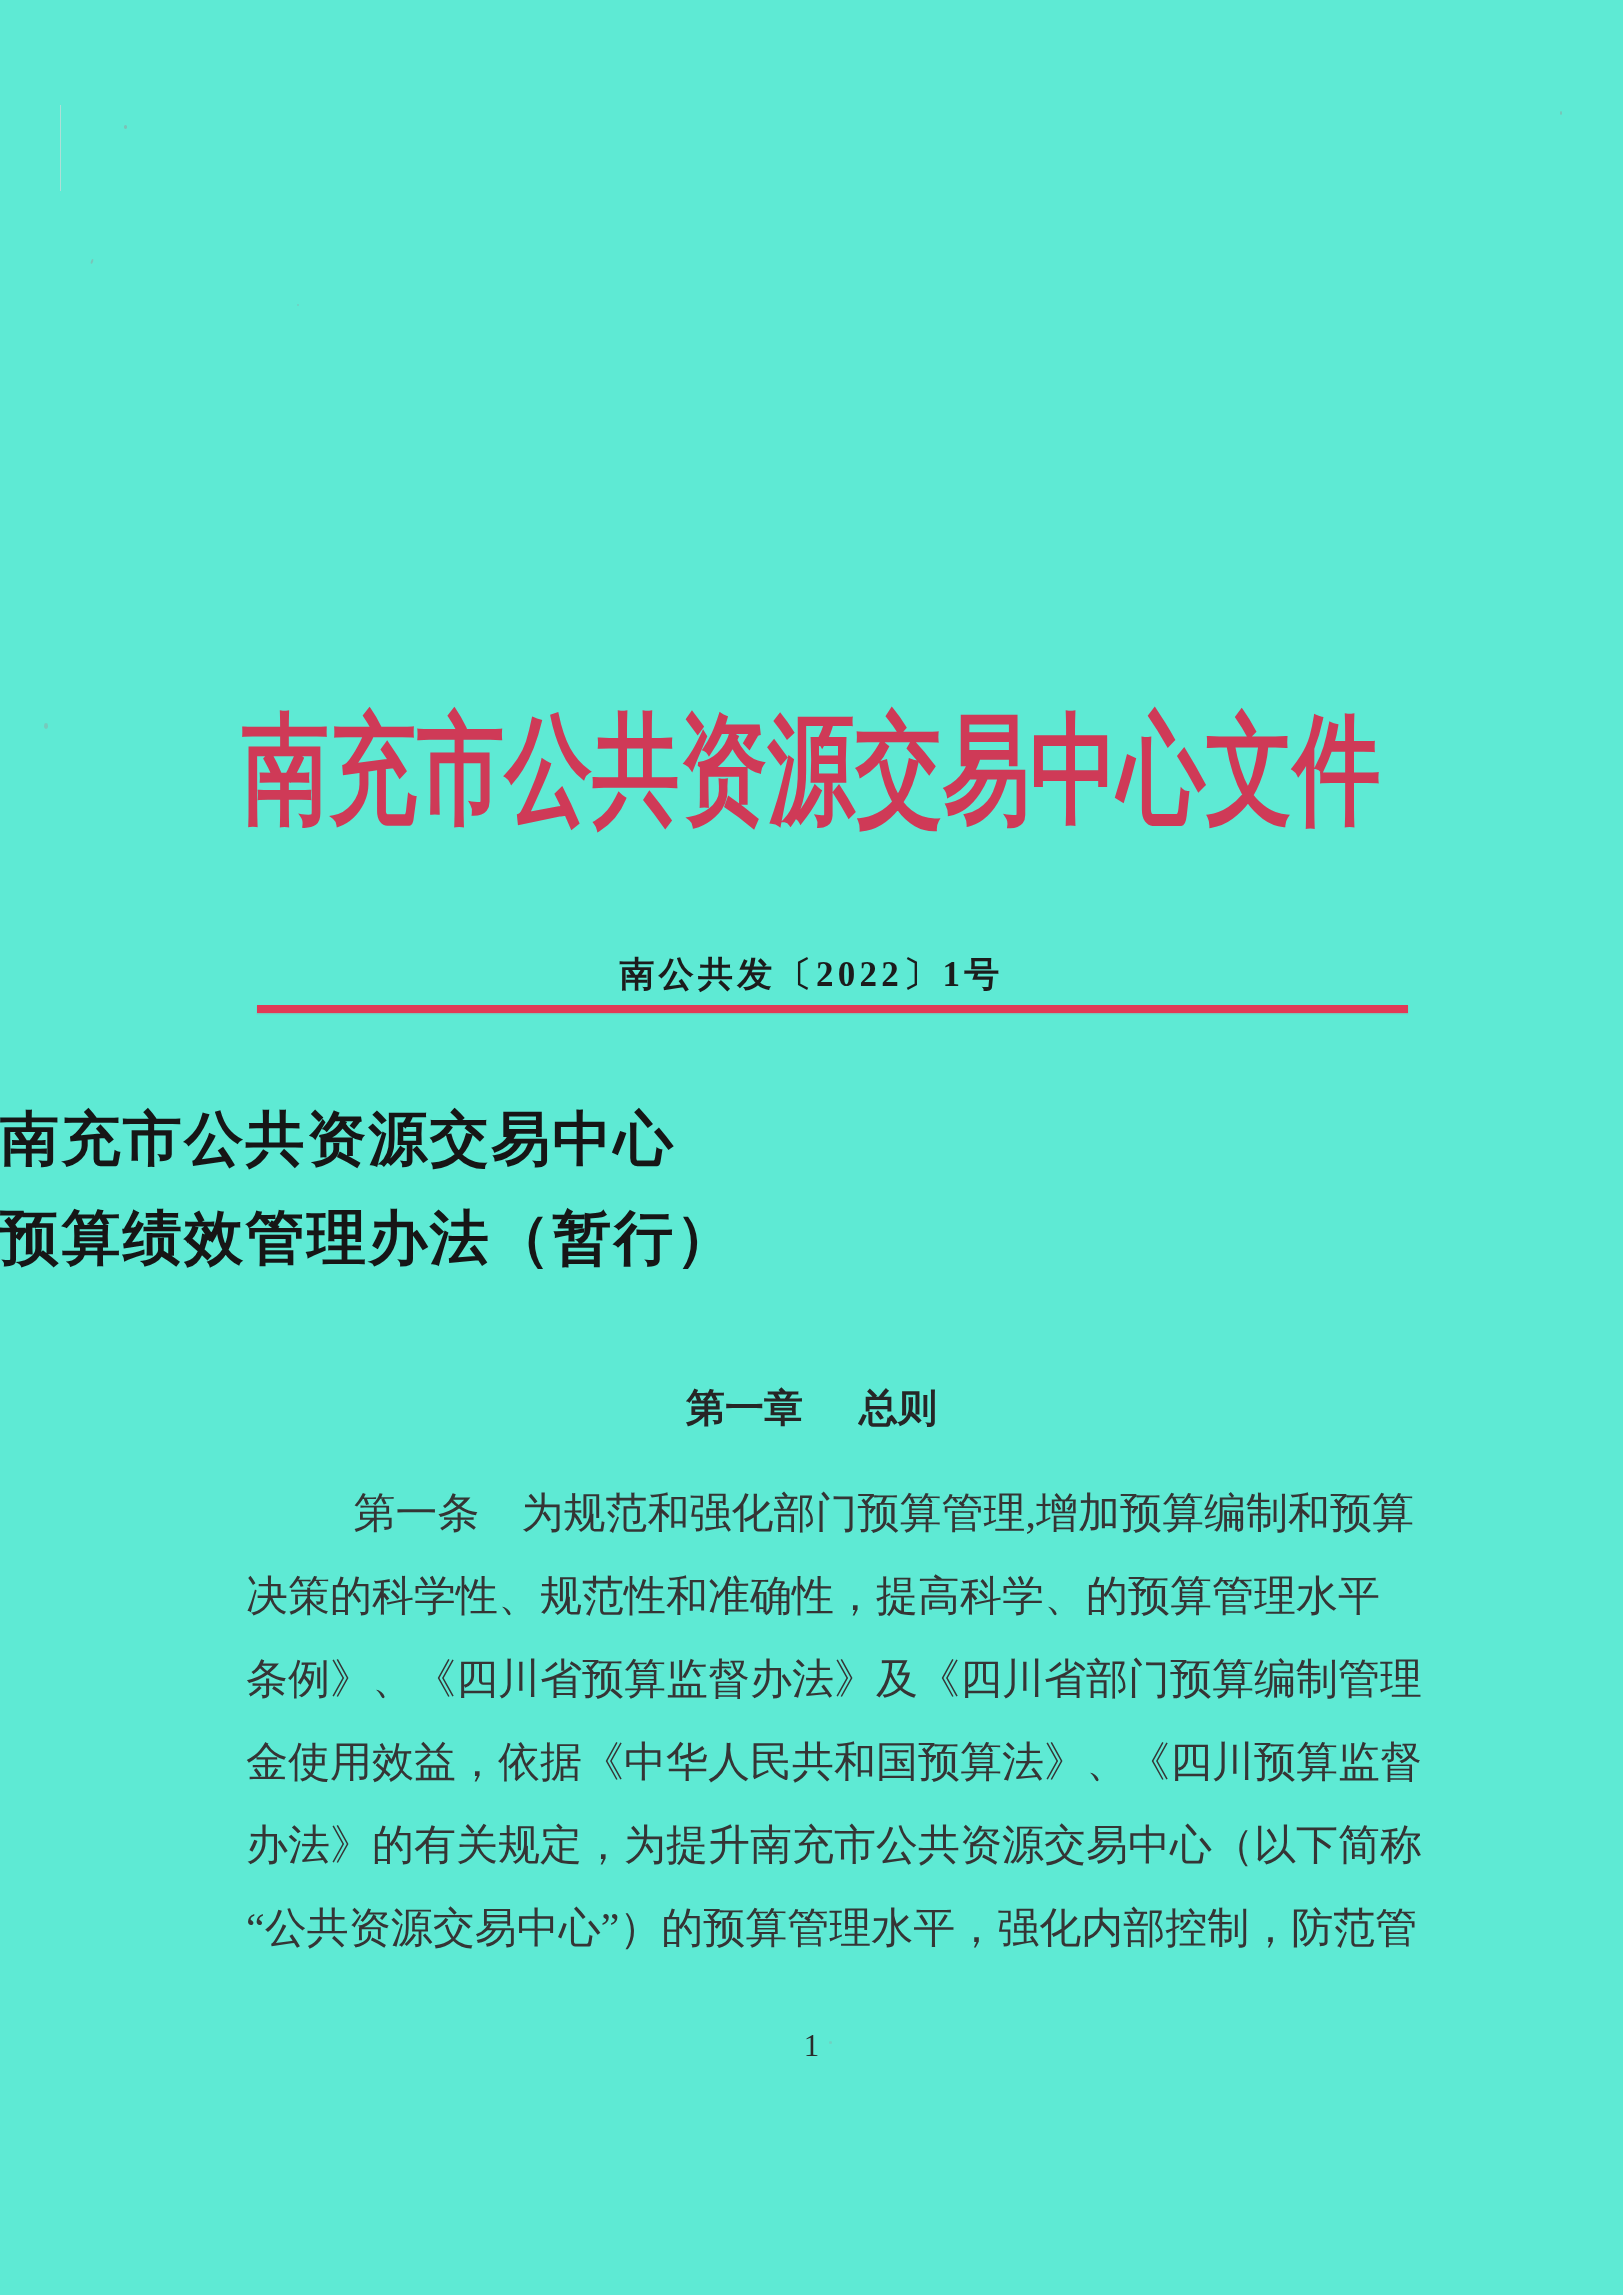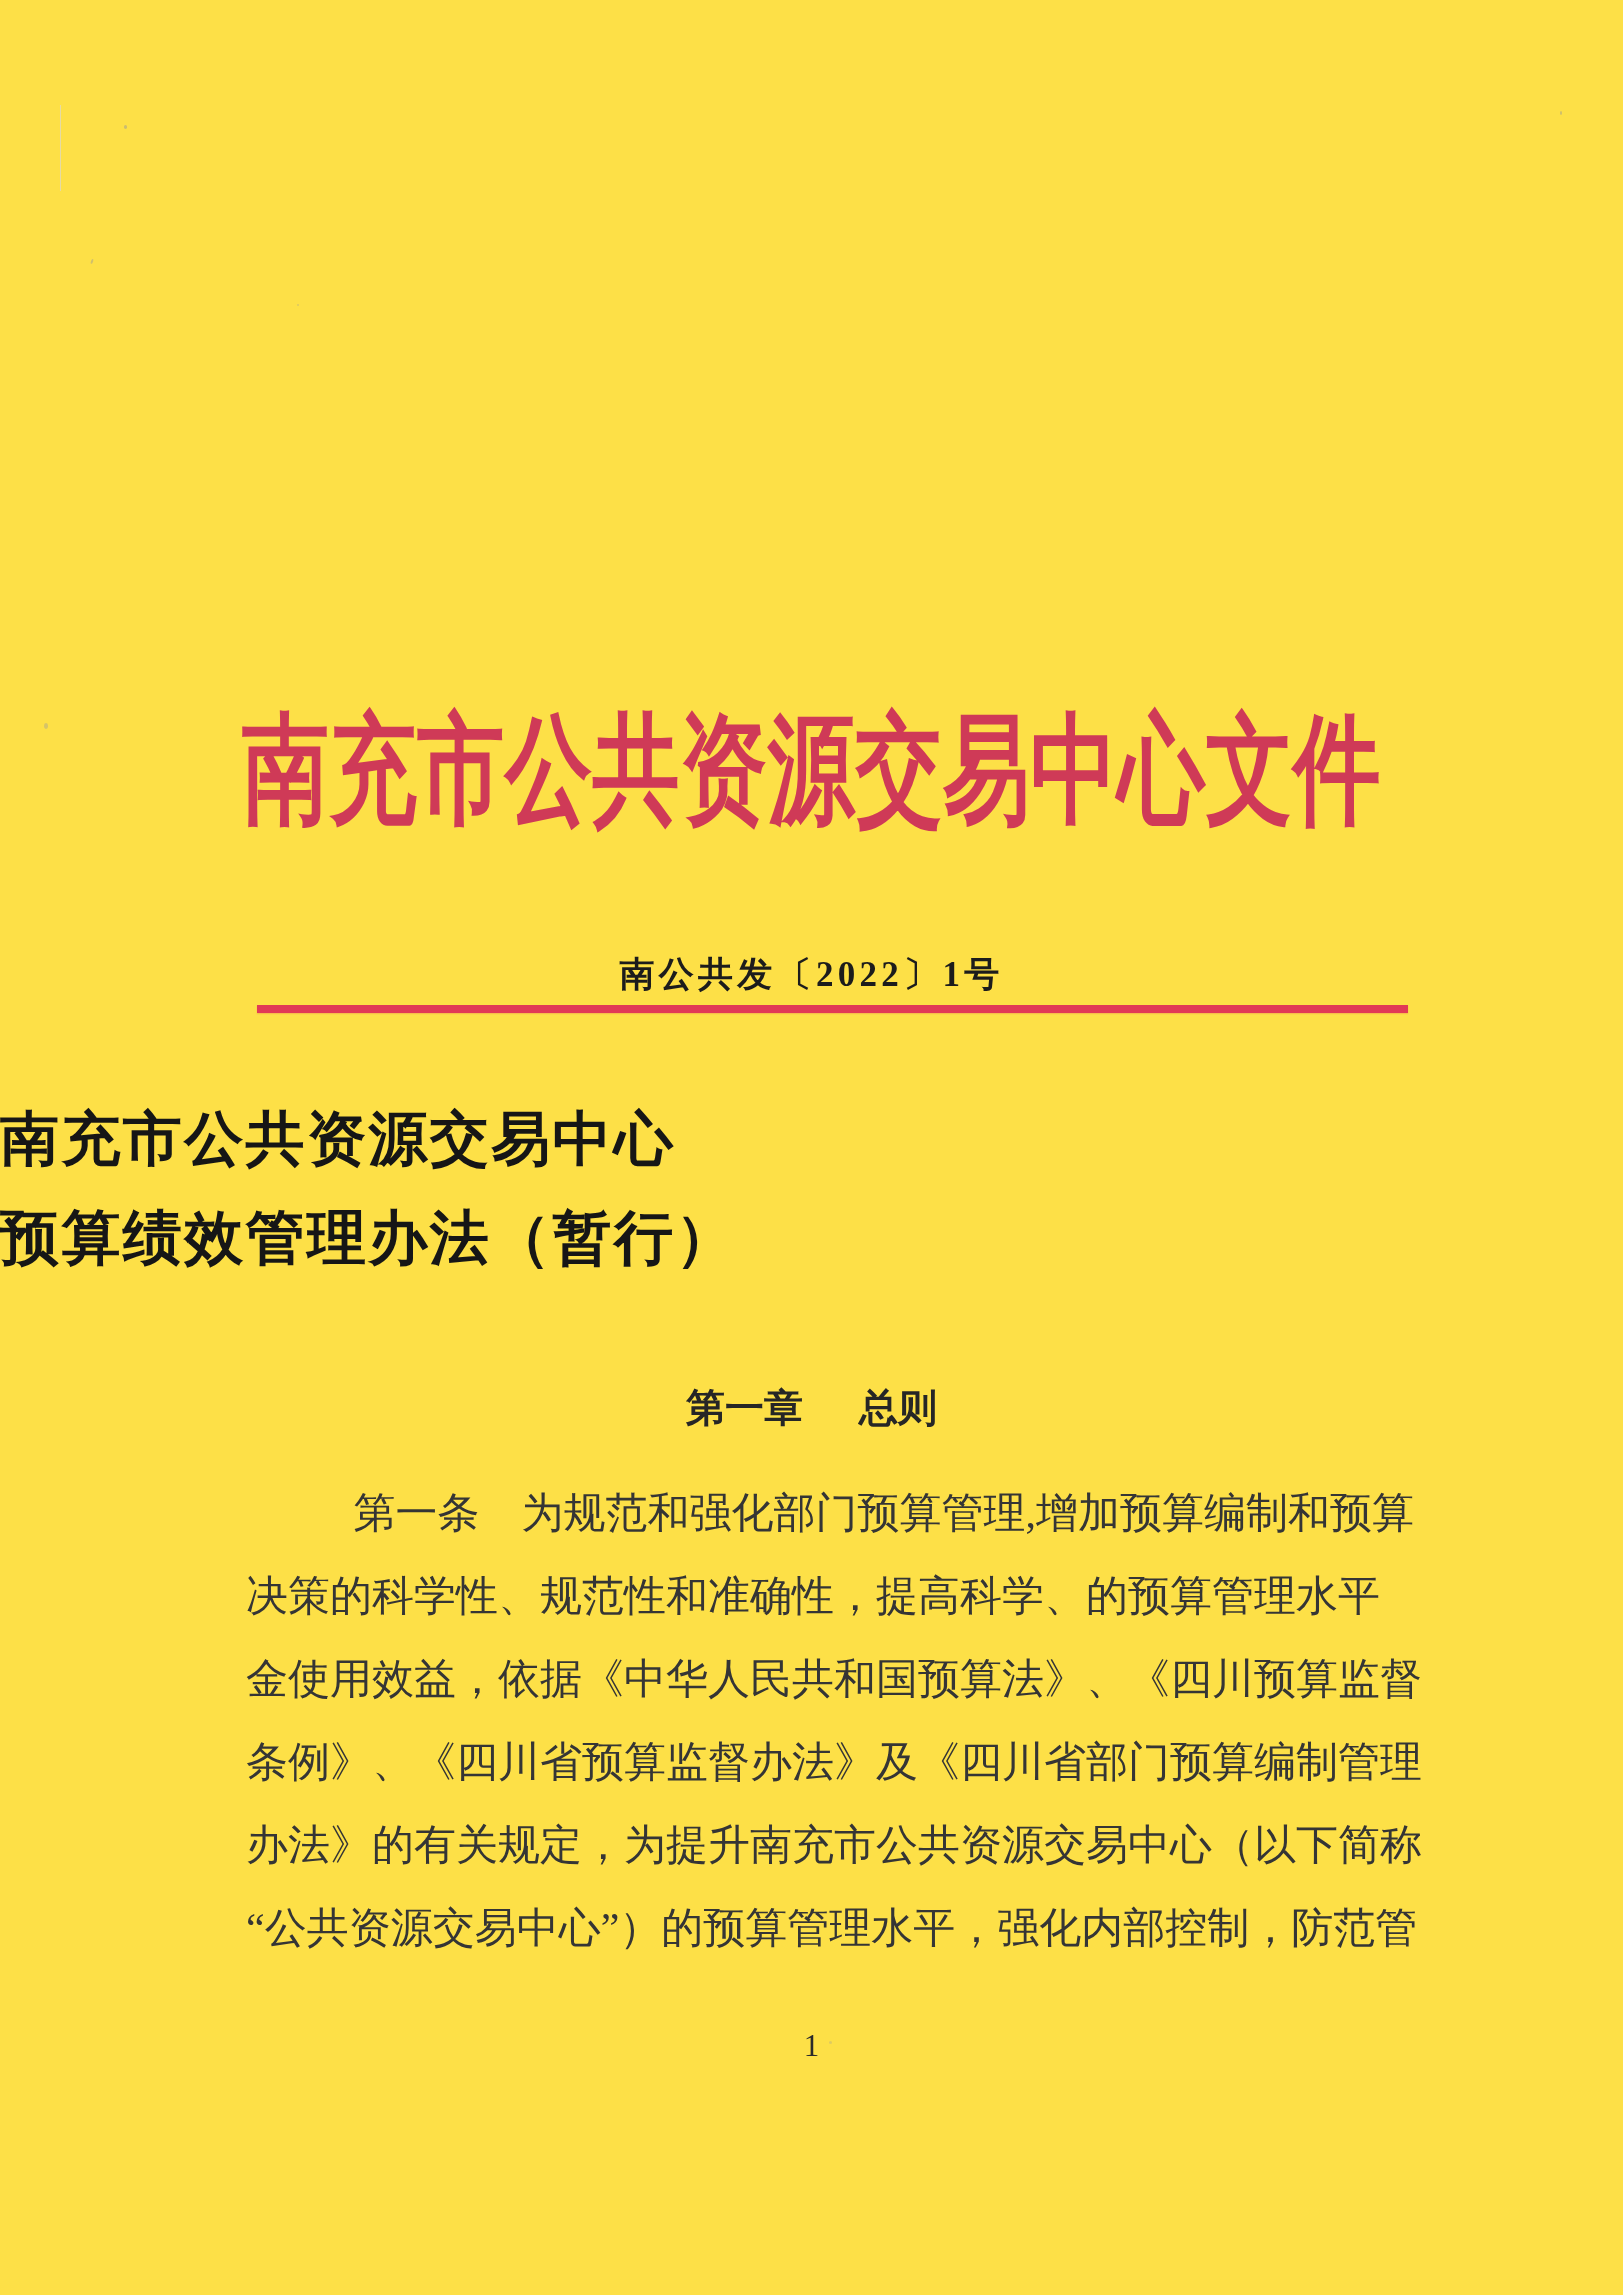--- a/index.html
+++ b/index.html
@@ -4,21 +4,21 @@
 <style>
   html, body {
     margin: 0;
     padding: 0;
     background: #e8e8e8;
   }
   .page {
     position: relative;
     width: 1623px;
     height: 2295px;
-    background: #fde047;
+    background: #5eead4;
     overflow: hidden;
     font-family: "Liberation Serif", "DejaVu Serif", serif;
     color: #222;
   }
 
   
   .masthead {
     position: absolute;
     top: 690px;
     left: 0;
@@ -166,22 +166,22 @@
     <div>预算绩效管理办法（暂行）</div>
   </div>
 
   <div class="chapter">
     <span>第一章</span><span class="gap"></span><span>总则</span>
   </div>
 
   <div class="body-text">
     <div class="body-line indent">第一条　为规范和强化部门预算管理,增加预算编制和预算</div>
     <div class="body-line">决策的科学性、规范性和准确性，提高科学、的预算管理水平</div>
+    <div class="body-line">条例》、《四川省预算监督办法》及《四川省部门预算编制管理</div>
     <div class="body-line">金使用效益，依据《中华人民共和国预算法》、《四川预算监督</div>
-    <div class="body-line">条例》、《四川省预算监督办法》及《四川省部门预算编制管理</div>
     <div class="body-line">办法》的有关规定，为提升南充市公共资源交易中心（以下简称</div>
     <div class="body-line">“公共资源交易中心”）的预算管理水平，强化内部控制，防范管</div>
   </div>
 
   <div class="page-number">1</div>
 
 </div>
 
 
 </body></html>

